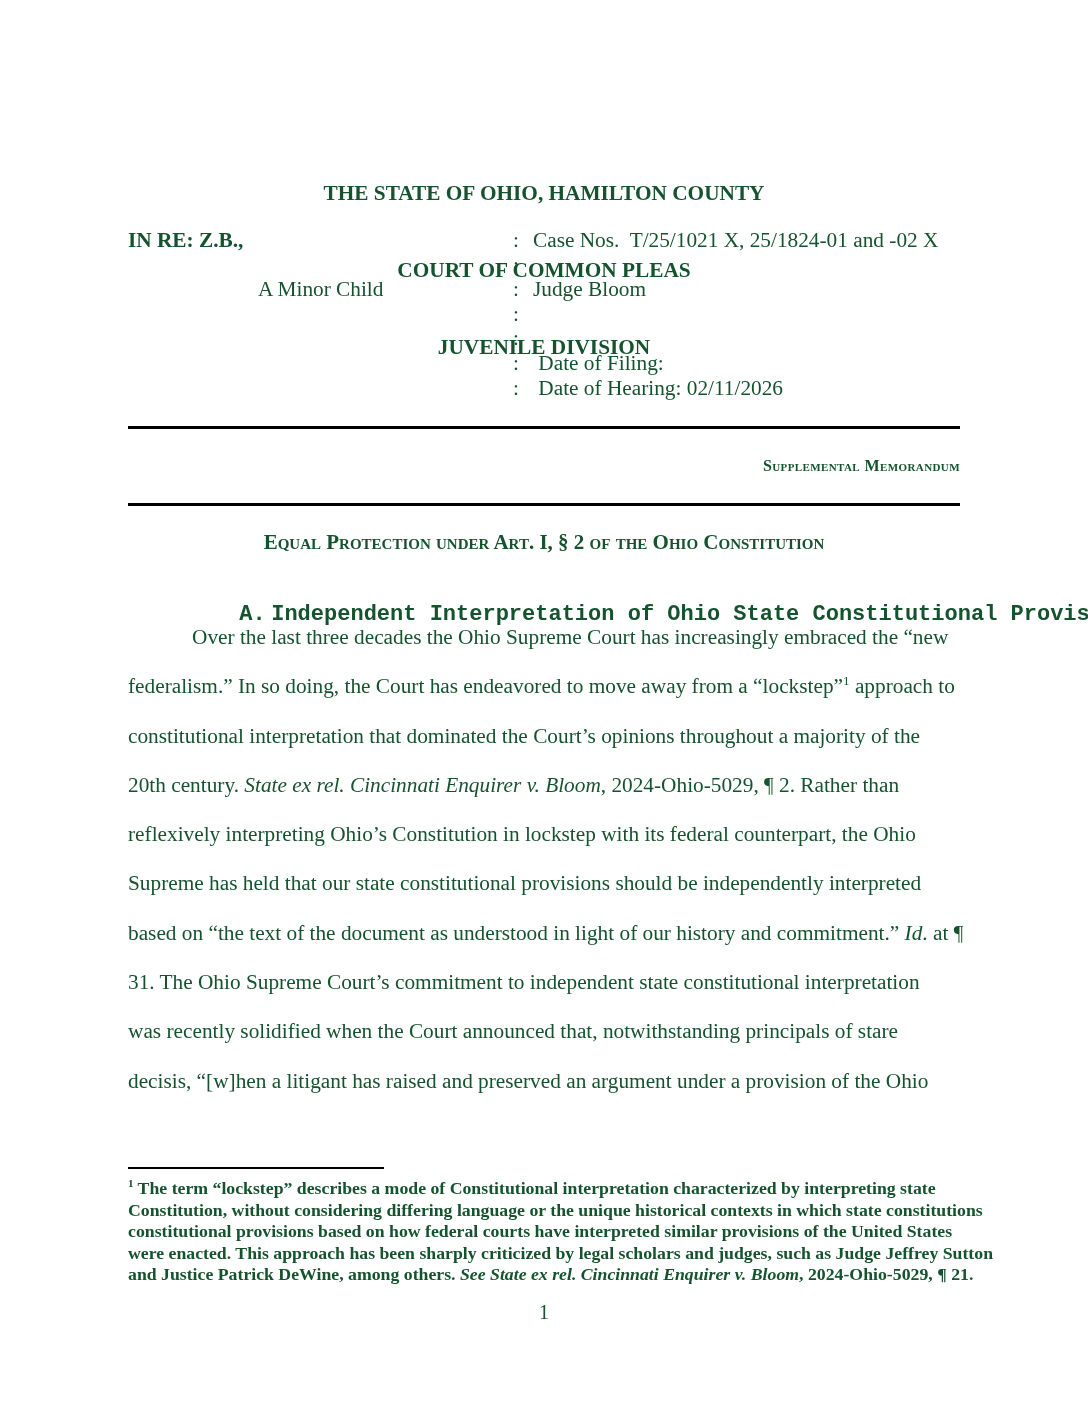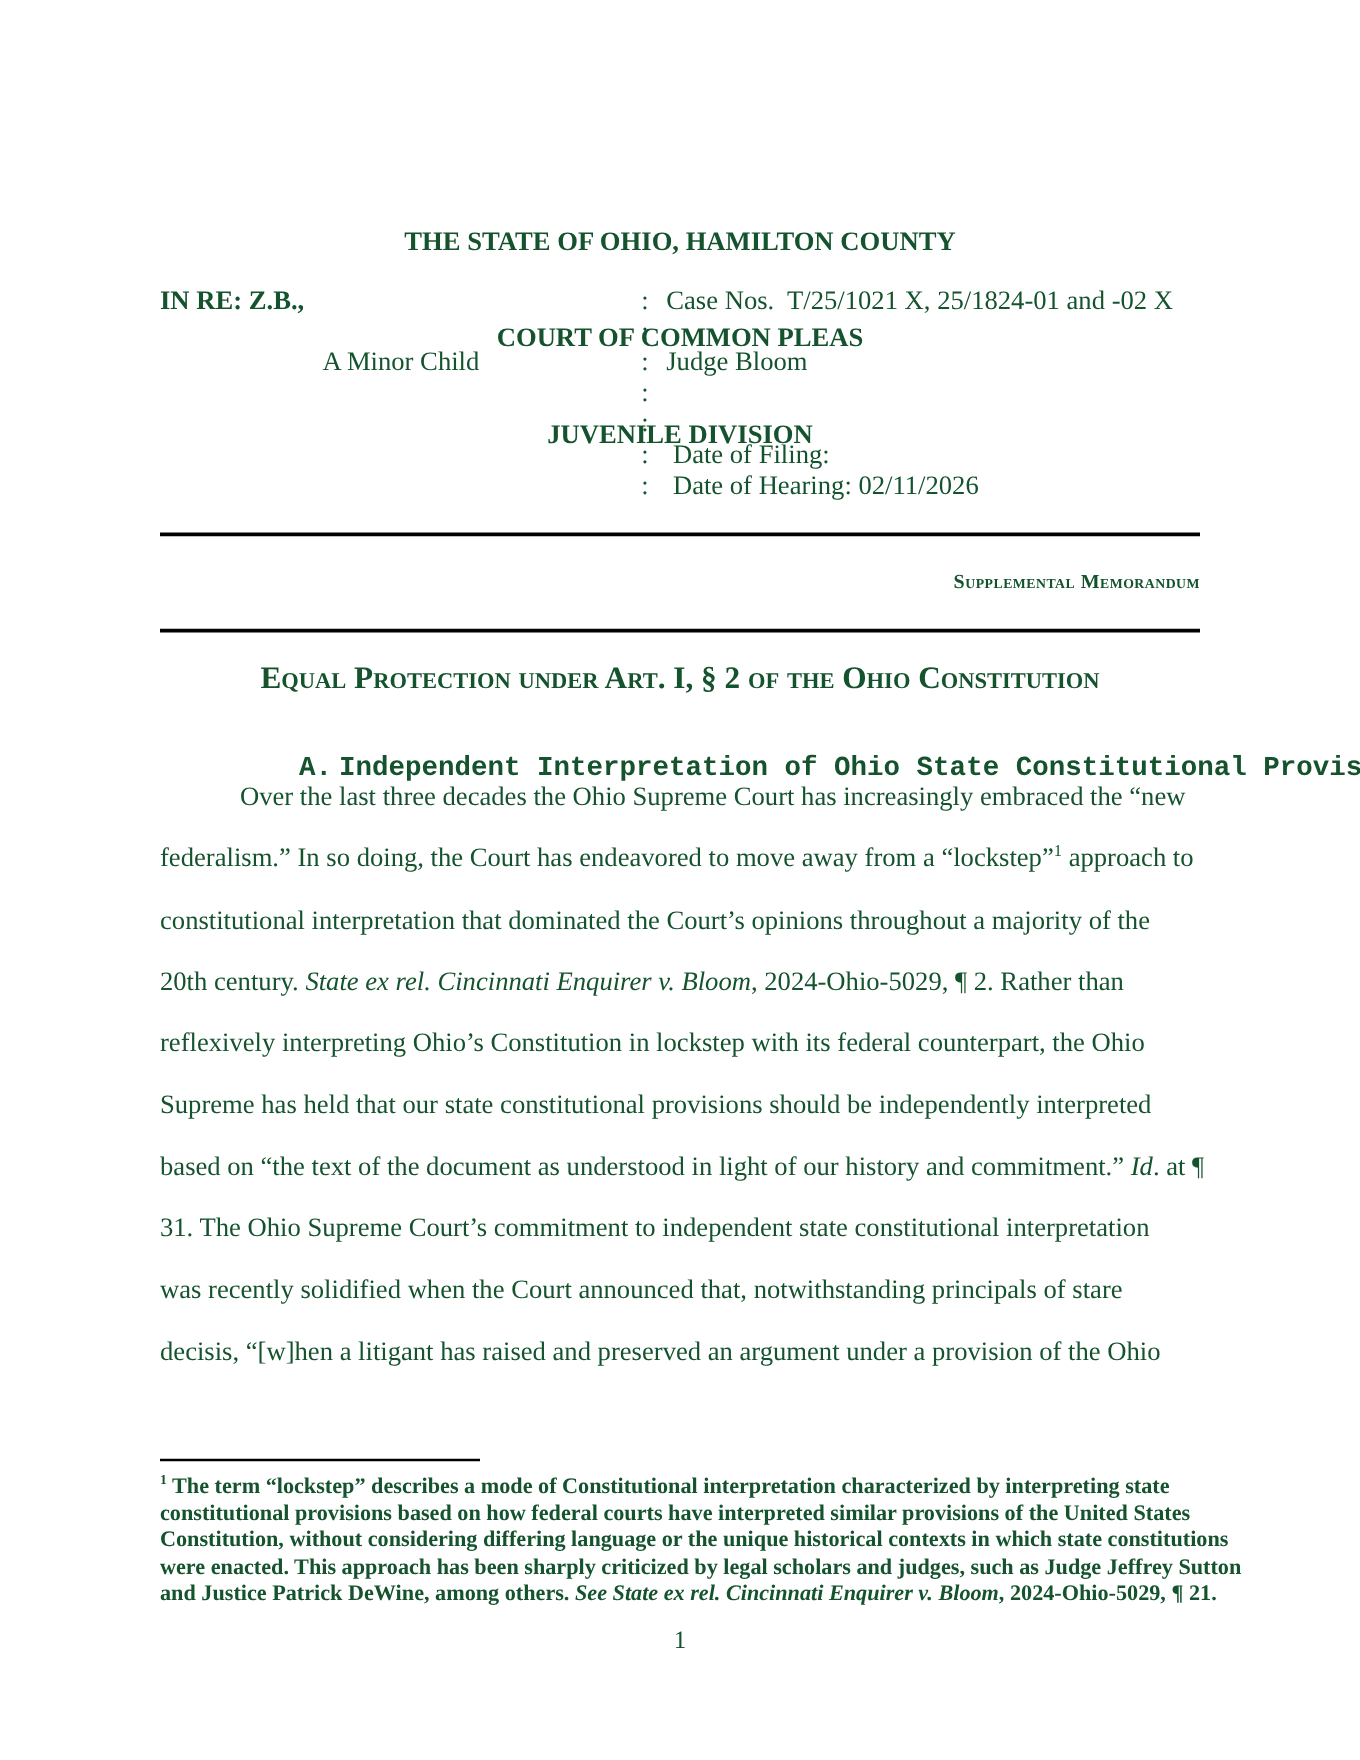--- a/index.html
+++ b/index.html
@@ -71,21 +71,21 @@
 
   
   .section-heading {
     position: absolute;
     top: 530px;
     left: 0;
     width: 100%;
     text-align: center;
     font-weight: bold;
     font-variant: small-caps;
-    font-size: 25px;
+    font-size: 21px;
     line-height: 25px;
     white-space: pre;
   }
 
   
   .subsection {
     position: absolute;
     top: 577px;
     left: 32px;
     font-weight: bold;
@@ -210,22 +210,22 @@
       <div class="body-line"><span>based on “the text of the document as understood in light of our history and commitment.” </span><span class="italic">Id</span><span>. at ¶</span></div>
       <div class="body-line"><span>31. The Ohio Supreme Court’s commitment to independent state constitutional interpretation</span></div>
       <div class="body-line"><span>was recently solidified when the Court announced that, notwithstanding principals of stare</span></div>
       <div class="body-line"><span>decisis, “[w]hen a litigant has raised and preserved an argument under a provision of the Ohio</span></div>
     </div>
 
     <div class="footnote-sep"></div>
 
     <div class="footnote">
       <div class="footnote-line"><sup>1</sup><span> The term “lockstep” describes a mode of Constitutional interpretation characterized by interpreting state</span></div>
+      <div class="footnote-line"><span>Constitution, without considering differing language or the unique historical contexts in which state constitutions</span></div>
       <div class="footnote-line"><span>constitutional provisions based on how federal courts have interpreted similar provisions of the United States</span></div>
-      <div class="footnote-line"><span>Constitution, without considering differing language or the unique historical contexts in which state constitutions</span></div>
       <div class="footnote-line"><span>were enacted. This approach has been sharply criticized by legal scholars and judges, such as Judge Jeffrey Sutton</span></div>
       <div class="footnote-line"><span>and Justice Patrick DeWine, among others. </span><span class="italic">See State ex rel. Cincinnati Enquirer v. Bloom</span><span>, 2024-Ohio-5029, ¶ 21.</span></div>
     </div>
 
     <div class="page-number">1</div>
 
   </div>
 </div>
 
 </body></html>

